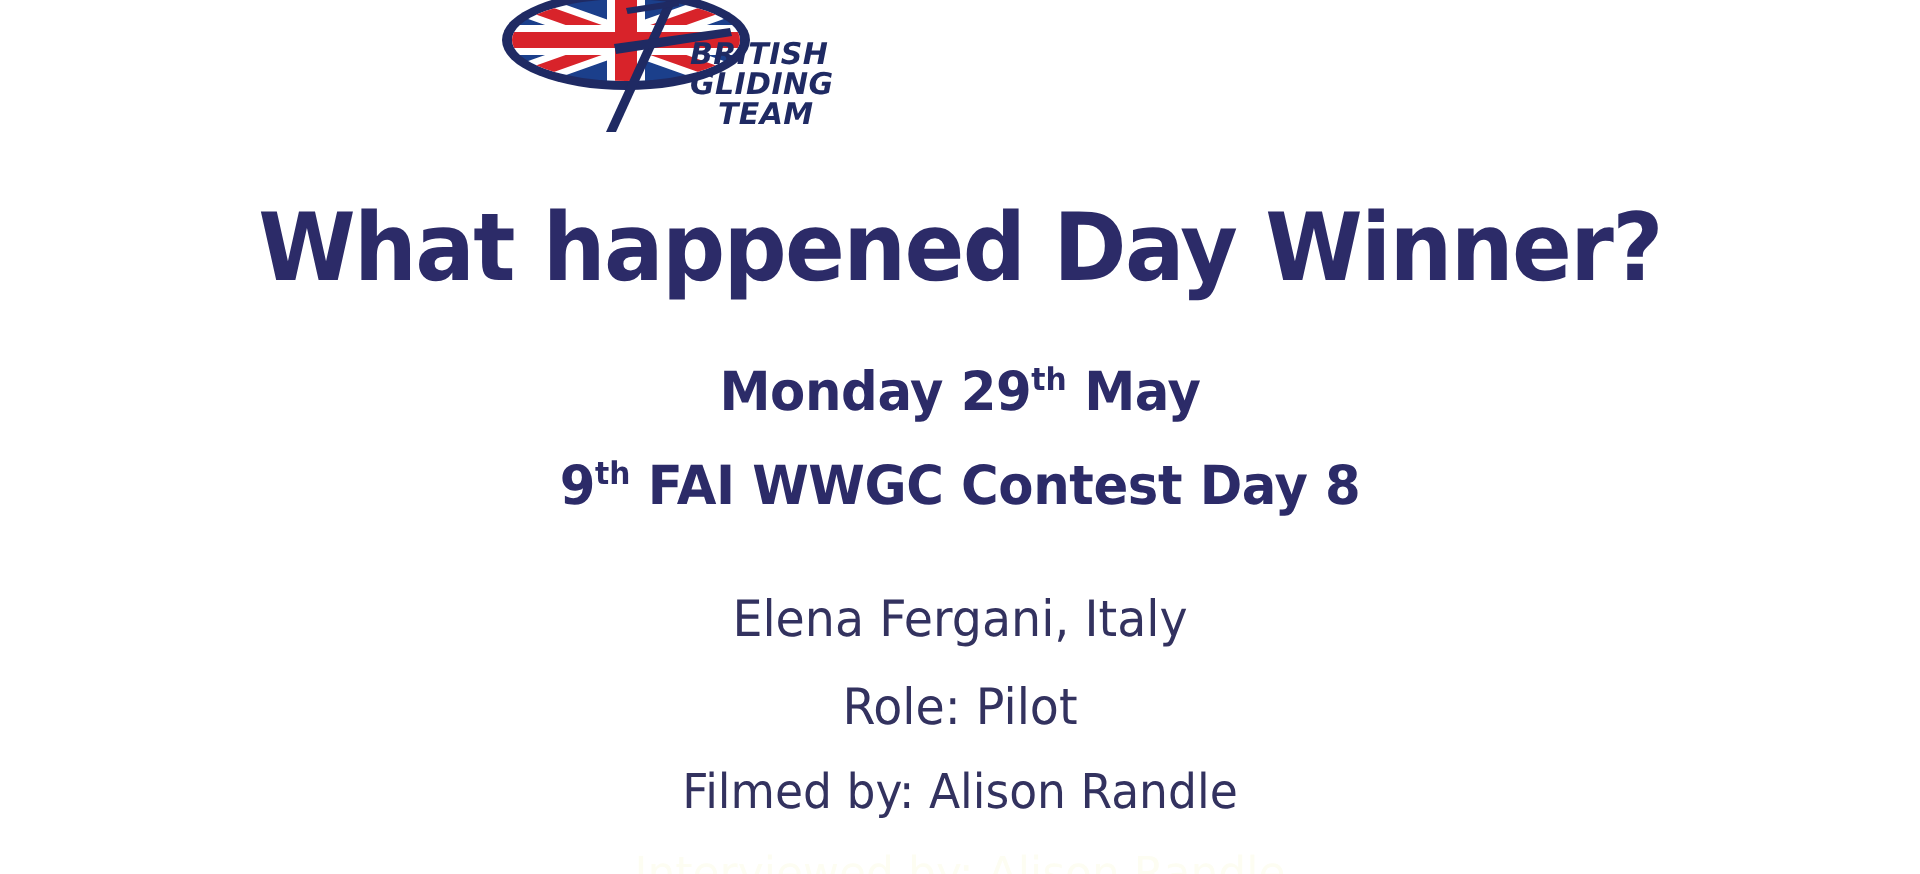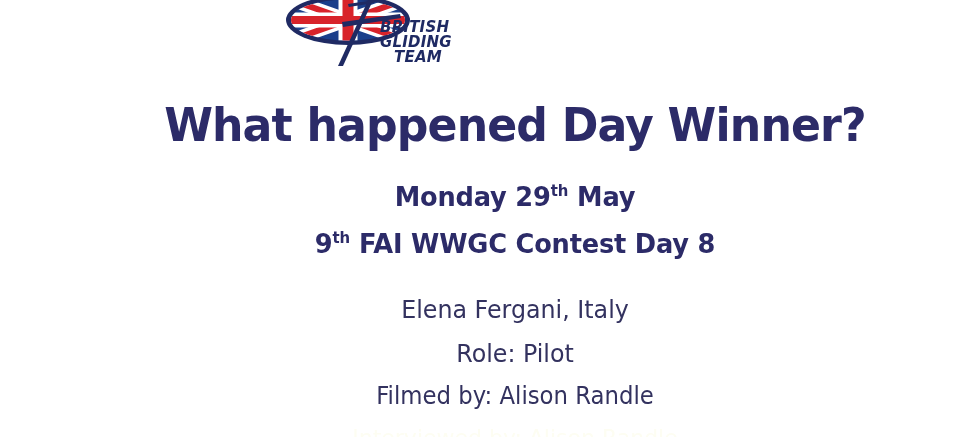--- a/index.html
+++ b/index.html
@@ -13,21 +13,20 @@
     font-family: "Liberation Sans", sans-serif;
     overflow: hidden;
     position: relative;
   }
 
   .slide {
     position: relative;
     width: 796px;
     height: 437px;
     background: #ffffff;
-    margin-left: 35px;
   }
 
   
   .logo-wrap {
     position: absolute;
     left: 247px;
     top: -8px;
     width: 200px;
     height: 86px;
   }

